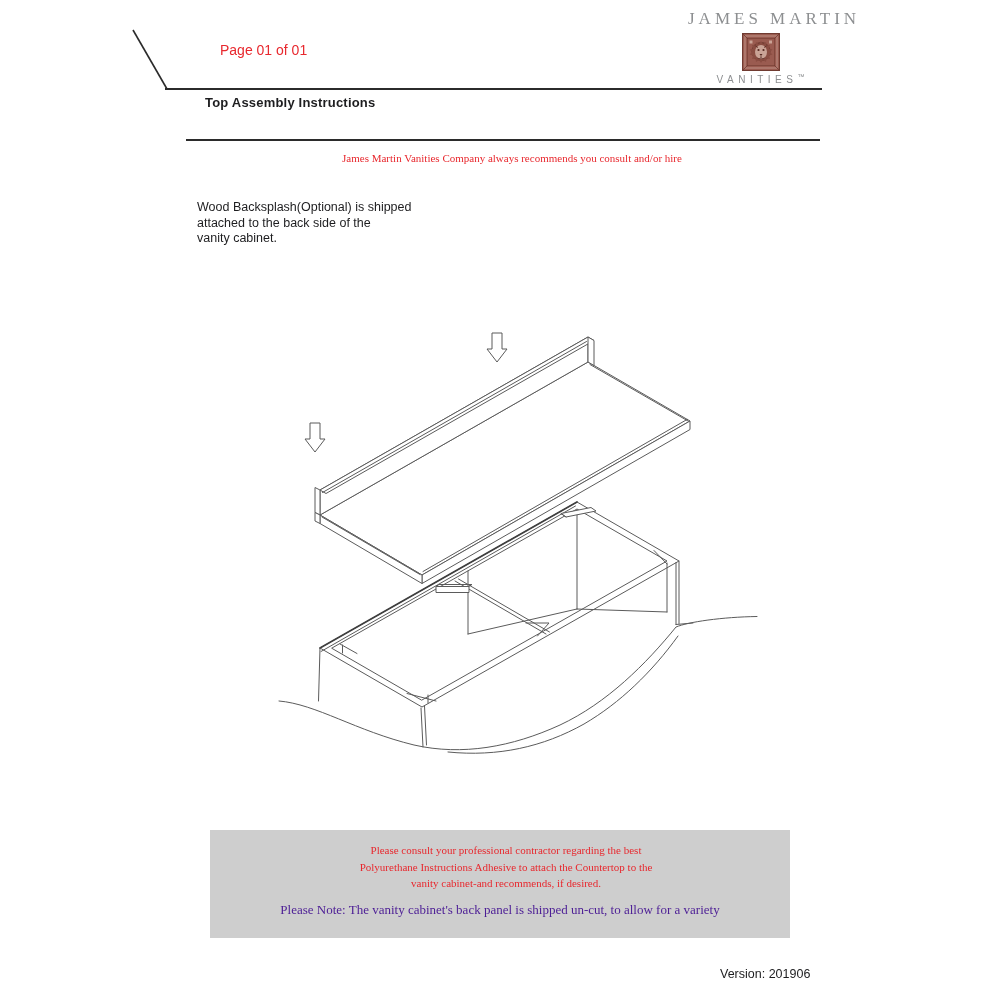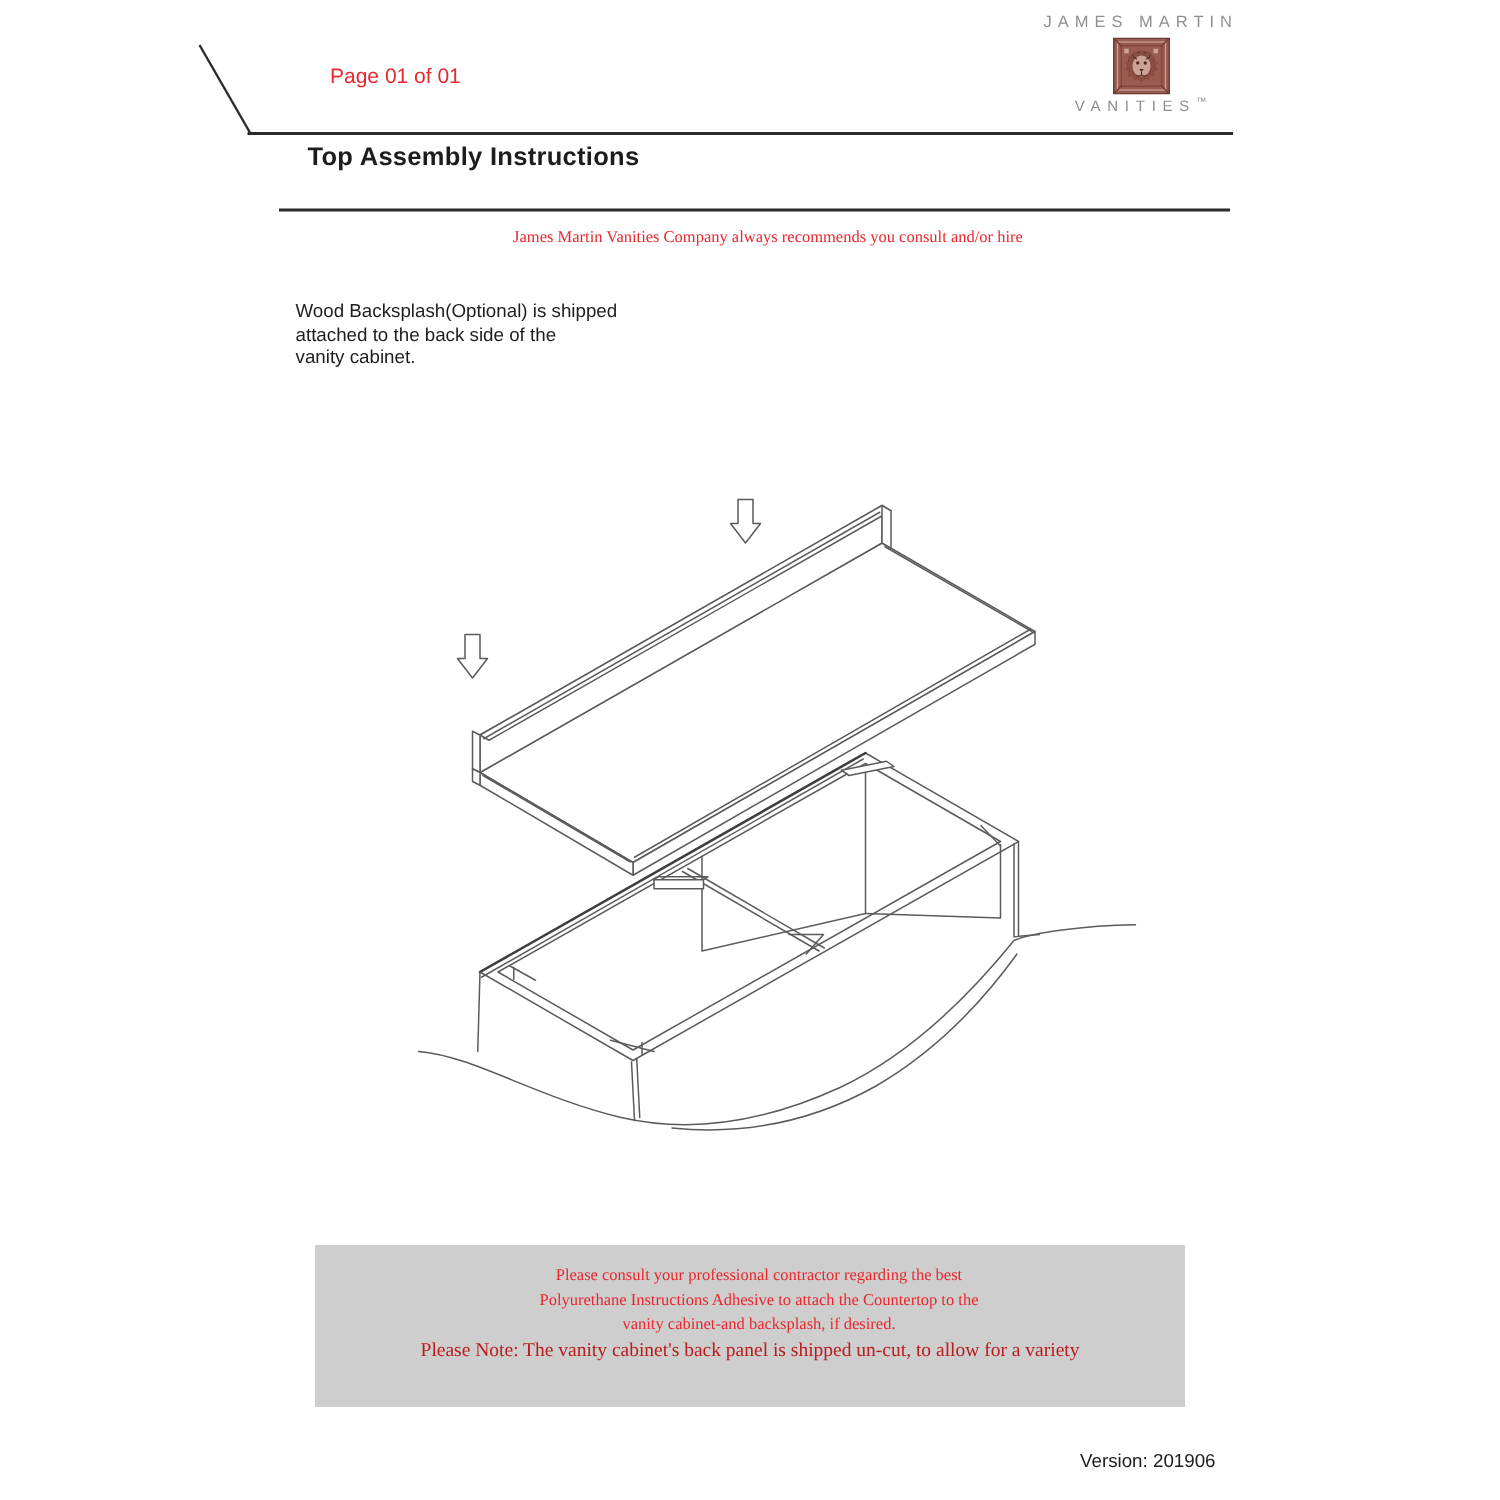--- a/index.html
+++ b/index.html
@@ -16,36 +16,36 @@
     font-family:"Liberation Sans","DejaVu Sans",sans-serif;color:var(--c-ink);
     overflow:hidden;
   }
   .abs{position:absolute;}
   .red{color:var(--c-red);margin-left:12px;}
   .center{text-align:center;font-family:Liberation Serif, serif;}
 
   
   #page-label{left:208px;top:42px;font-size:14px;}
   #brand{left:688px;top:9px;width:145px;text-align:center;}
-  #brand-name{font-size:11px;letter-spacing:4px;color:var(--c-brand);white-space:nowrap;}
+  #brand-name{font-size:17px;letter-spacing:4px;color:var(--c-brand);white-space:nowrap;font-family:Liberation Serif, serif;}
   #lion{margin:4px auto 2px auto;display:block;}
   #brand-sub{font-size:10px;letter-spacing:4.5px;color:var(--c-brand);white-space:nowrap;}
   #brand-sub sup{font-size:7px;letter-spacing:0;}
   #hline1{left:165px;top:88px;width:657px;height:2px;background:var(--c-line);}
   #hline2{left:186px;top:139px;width:634px;height:1.5px;background:var(--c-line);}
-  #doc-title{left:205px;top:95px;font-size:17px;font-weight:bold;letter-spacing:.2px;}
+  #doc-title{left:205px;top:95px;font-size:13px;font-weight:bold;letter-spacing:.2px;}
 
   #disclaimer{left:0;top:150px;width:1000px;font-size:11px;line-height:16.5px;}
 
   #body-note{left:197px;top:200px;font-size:12.5px;line-height:15.5px;}
 
   
   #advisory{left:210px;top:830px;width:580px;height:108px;background:var(--c-graybox);}
   #advisory .redlines{padding-top:12px;font-size:11px;line-height:16.5px;}
-  #advisory .notelines{margin-top:0;font-size:13px;line-height:15.5px;color:#b91c1c;}
+  #advisory .notelines{margin-top:10px;font-size:13px;line-height:15.5px;color:#4c1d95;}
 
   #version{left:720px;top:967px;font-size:12.5px;}
   .ln{stroke:var(--c-draw);stroke-width:1;fill:none;stroke-linecap:round;stroke-linejoin:round;}
   .lnf{stroke:var(--c-draw);stroke-width:1;fill:#ffffff;stroke-linejoin:round;}
   .lnd{stroke:#3f3f3f;stroke-width:1.7;fill:none;stroke-linecap:round;}
 </style>
 </head>
 <body>
 
 <svg class="abs" style="left:125px;top:22px;" width="60" height="75" viewBox="0 0 60 75">
@@ -150,20 +150,20 @@
   </g>
   <g>
     <path class="lnf" d="M310,423 L320,423 L320,439 L325,439 L315,452 L305,439 L310,439 Z"></path>
   </g>
 </svg>
 
 <div id="advisory" class="abs">
   <div class="redlines red center">
     <div>Please consult your professional contractor regarding the best</div>
     <div>Polyurethane Instructions Adhesive to attach the Countertop to the</div>
-    <div>vanity cabinet-and backsplash, if desired.</div>
+    <div>vanity cabinet-and recommends, if desired.</div>
   </div>
   <div class="notelines center">
     <div>Please Note: The vanity cabinet's back panel is shipped un-cut, to allow for a variety</div>
   </div>
 </div>
 
 <div id="version" class="abs">Version: 201906</div>
 
 </body></html>

